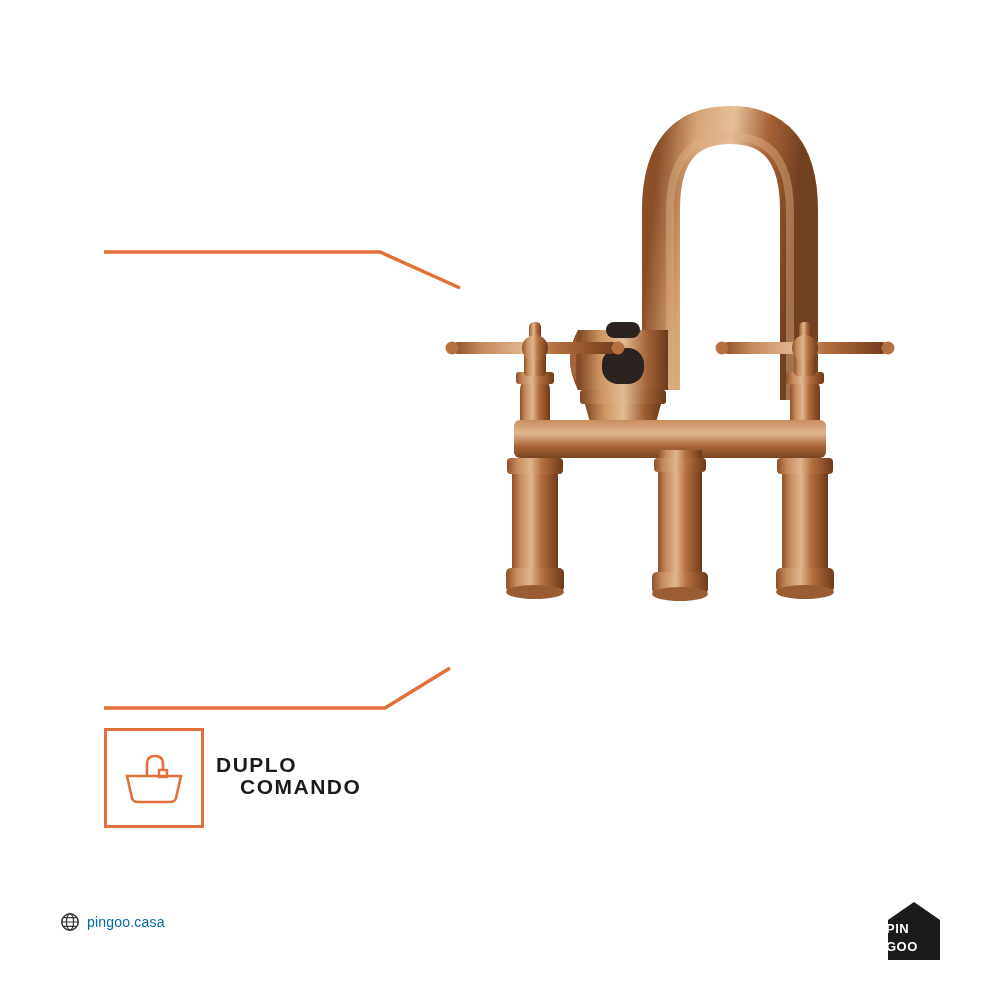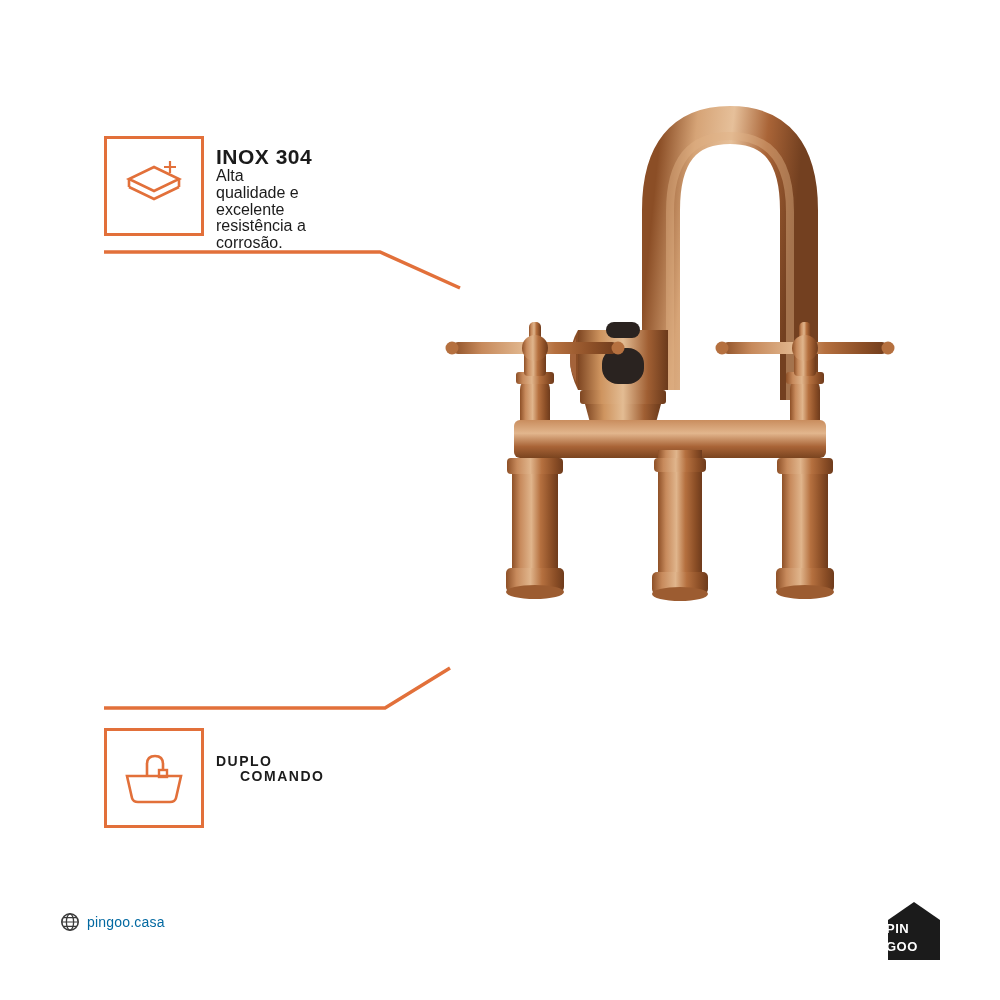--- a/index.html
+++ b/index.html
@@ -45,21 +45,21 @@
     font-weight: 700;
     letter-spacing: 0.5px;
     white-space: nowrap;
   }
   .feature-desc {
     font-size: 16px;
     font-weight: 400;
     max-width: 210px;
   }
   .feature-title-2 {
-    font-size: 14px;
+    font-size: 21px;
     font-weight: 700;
     letter-spacing: 1.5px;
     white-space: nowrap;
   }
 
   
   .leader {
     position: absolute;
     left: 0;
     top: 0;
@@ -197,35 +197,20 @@
     <rect x="356" y="282" width="38" height="12" rx="3" fill="url(#cu)"></rect>
     <rect x="364" y="262" width="22" height="24" rx="4" fill="url(#cu)"></rect>
 
     <rect x="292" y="252" width="166" height="12" rx="6" fill="url(#cu)"></rect>
     <rect x="369" y="232" width="12" height="34" rx="5" fill="url(#cu)"></rect>
     <circle cx="375" cy="258" r="13" fill="url(#cu)"></circle>
     <circle cx="292" cy="258" r="6.5" fill="#B5703F"></circle>
     <circle cx="458" cy="258" r="6.5" fill="#B5703F"></circle>
   </svg>
 
-  <div class="feature" style="left:104px; top:136px;">
-    <div class="feature-box">
-      <svg width="62" height="58" viewBox="0 0 62 58">
-        <polygon points="31,10 56,22 31,34 6,22" fill="none" stroke="#E2703A" stroke-width="2.6"></polygon>
-        <polyline points="6,30 31,42 56,30" fill="none" stroke="#E2703A" stroke-width="2.6"></polyline>
-        <polyline points="6,22 6,30" fill="none" stroke="#E2703A" stroke-width="2.6"></polyline>
-        <polyline points="56,22 56,30" fill="none" stroke="#E2703A" stroke-width="2.6"></polyline>
-        <path d="M47 4 L47 16 M41 10 L53 10" stroke="#E2703A" stroke-width="2.2" fill="none"></path>
-      </svg>
-    </div>
-    <div class="feature-text" style="top:10px;">
-      <div class="feature-title">INOX 304</div>
-      <div class="feature-desc">Alta qualidade e excelente resistência a corrosão.</div>
-    </div>
-  </div>
 
   <div class="feature" style="left:104px; top:728px;">
     <div class="feature-box">
       <svg width="66" height="60" viewBox="0 0 66 60">
         <path d="M6 28 L60 28 L55 50 Q54 54 49 54 L17 54 Q12 54 11 50 Z" fill="none" stroke="#E2703A" stroke-width="2.6"></path>
         <path d="M26 28 L26 16 Q26 8 34 8 Q42 8 42 16 L42 22" fill="none" stroke="#E2703A" stroke-width="2.6"></path>
         <rect x="38" y="22" width="8" height="7" fill="none" stroke="#E2703A" stroke-width="2.4"></rect>
       </svg>
     </div>
     <div class="feature-text" style="top:26px;">

